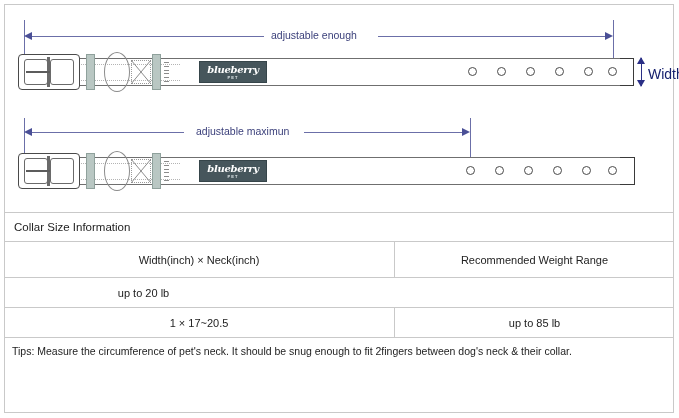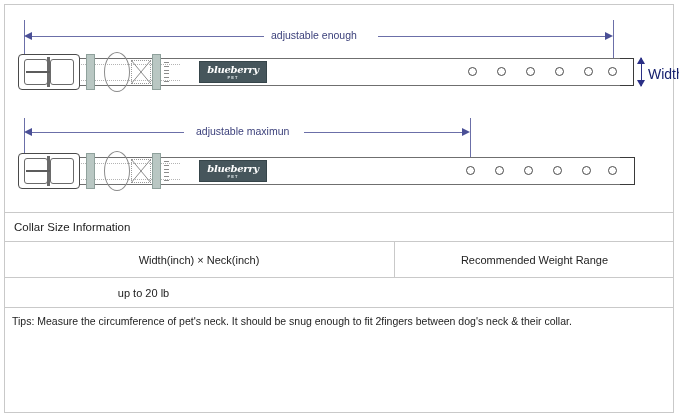--- a/index.html
+++ b/index.html
@@ -249,15 +249,19 @@
     <div class="trow">
       <div class="tcell title-cell">Collar Size Information</div>
     </div>
     <div class="trow hrow">
       <div class="tcell c1">Width(inch)  ×  Neck(inch)</div>
       <div class="tcell c2">Recommended Weight Range</div>
     </div>
     <div class="trow drow">
       <div class="tcell c2">up to 20 lb</div>
     </div>
+    <div class="trow drow">
+      <div class="tcell c1">1 × 17~20.5</div>
+      <div class="tcell c2">up to 85 lb</div>
+    </div>
     <div class="tips">Tips: Measure the circumference of pet's neck. It should be snug enough to fit 2fingers between dog's neck &amp; their collar.</div>
   </div>
 </div>
 
 </body></html>

